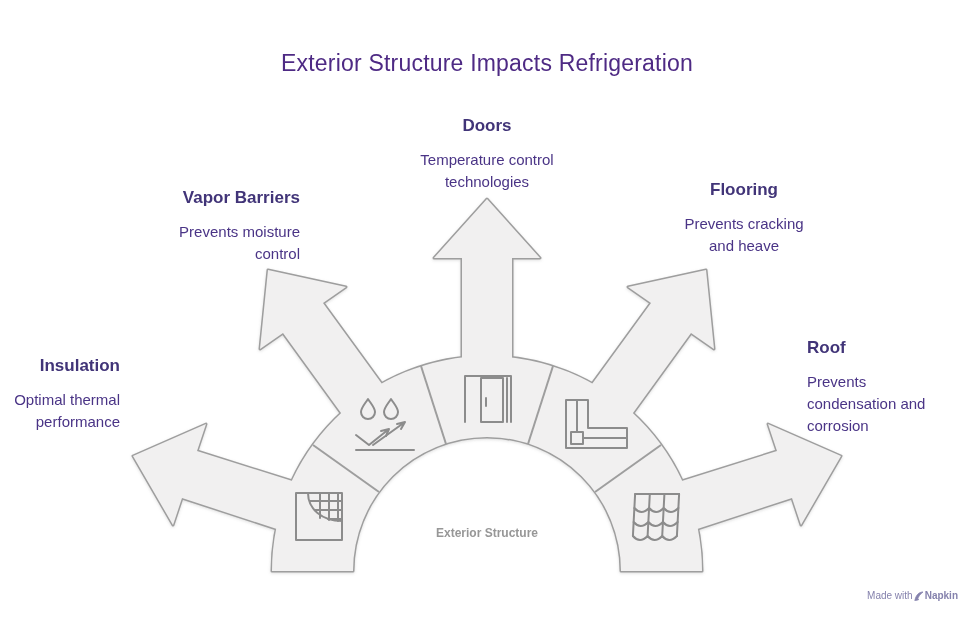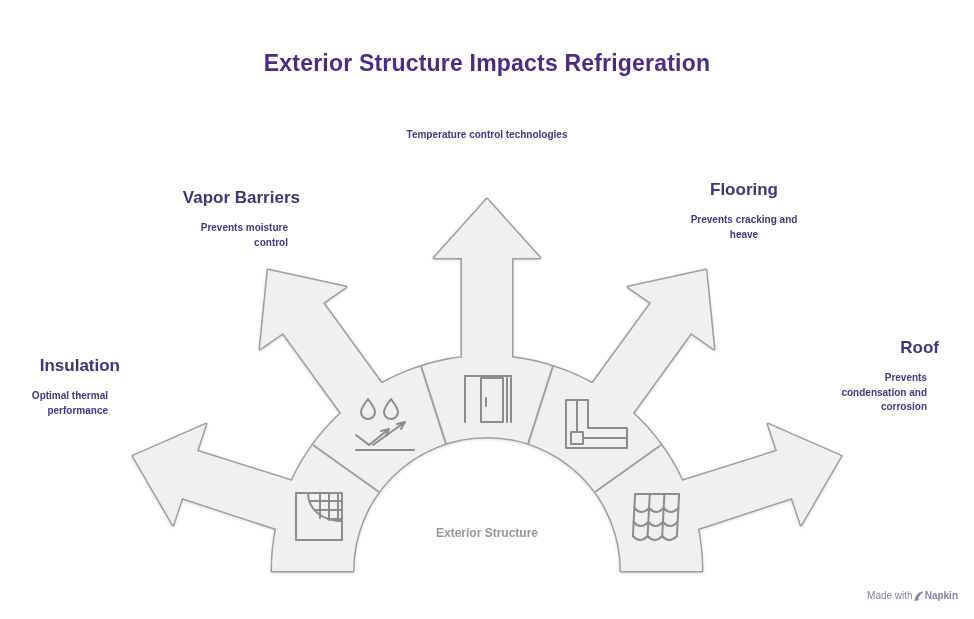--- a/index.html
+++ b/index.html
@@ -24,40 +24,40 @@
     position:absolute;left:0;top:0;
     filter:drop-shadow(0 1.5px 1.5px rgba(80,80,80,0.18));
   }
   .shape-outline{fill:var(--shape_fill);stroke:var(--shape_stroke);stroke-width:3;stroke-linejoin:round;}
   .shape-fill{fill:var(--shape_fill);stroke:none;}
   .divider{stroke:var(--shape_stroke);stroke-width:2;fill:none;}
   .icon-stroke{stroke:var(--icon_stroke);stroke-width:2;fill:none;stroke-linejoin:round;stroke-linecap:round;}
   .page-title{
     position:absolute;left:0;right:0;top:50px;
     text-align:center;
-    font-size:23px;font-weight:700;
+    font-size:23px;font-weight:400;
     color:var(--title_color);
     letter-spacing:.2px;
   }
   .node{position:absolute;}
   .node-label{
     font-size:17px;font-weight:700;line-height:1.2;
     color:var(--label_color);
     margin:0 0 13px 0;
   }
   .node-desc{
-    font-size:10px;font-weight:700;line-height:1.45;
+    font-size:15px;font-weight:400;line-height:1.45;
     color:var(--desc_color);
-    margin:12px;
+    margin:0;
   }
   .node-doors{left:387px;top:116px;width:200px;text-align:center;}
   .node-vapor{right:674px;top:188px;width:140px;text-align:right;}
   .node-flooring{left:674px;top:180px;width:140px;text-align:center;}
   .node-insulation{right:854px;top:356px;width:125px;text-align:right;}
-  .node-roof{left:807px;top:338px;width:132px;text-align:right;}
+  .node-roof{left:807px;top:338px;width:132px;text-align:left;}
   .center-label{
     position:absolute;left:387px;top:526px;width:200px;
     text-align:center;
     font-size:12px;font-weight:700;
     color:var(--center_label_color);
   }
   .watermark{
     position:absolute;right:16px;bottom:17px;
     display:flex;align-items:flex-start;
     font-size:10px;font-weight:400;
@@ -140,20 +140,21 @@
     <p class="node-label">Insulation</p>
     <p class="node-desc">Optimal thermal performance</p>
   </div>
 
   <div class="node node-vapor">
     <p class="node-label">Vapor Barriers</p>
     <p class="node-desc">Prevents moisture control</p>
   </div>
 
   <div class="node node-doors">
+    <p class="node-label">Doors</p>
     <p class="node-desc">Temperature control technologies</p>
   </div>
 
   <div class="node node-flooring">
     <p class="node-label">Flooring</p>
     <p class="node-desc">Prevents cracking and heave</p>
   </div>
 
   <div class="node node-roof">
     <p class="node-label">Roof</p>

